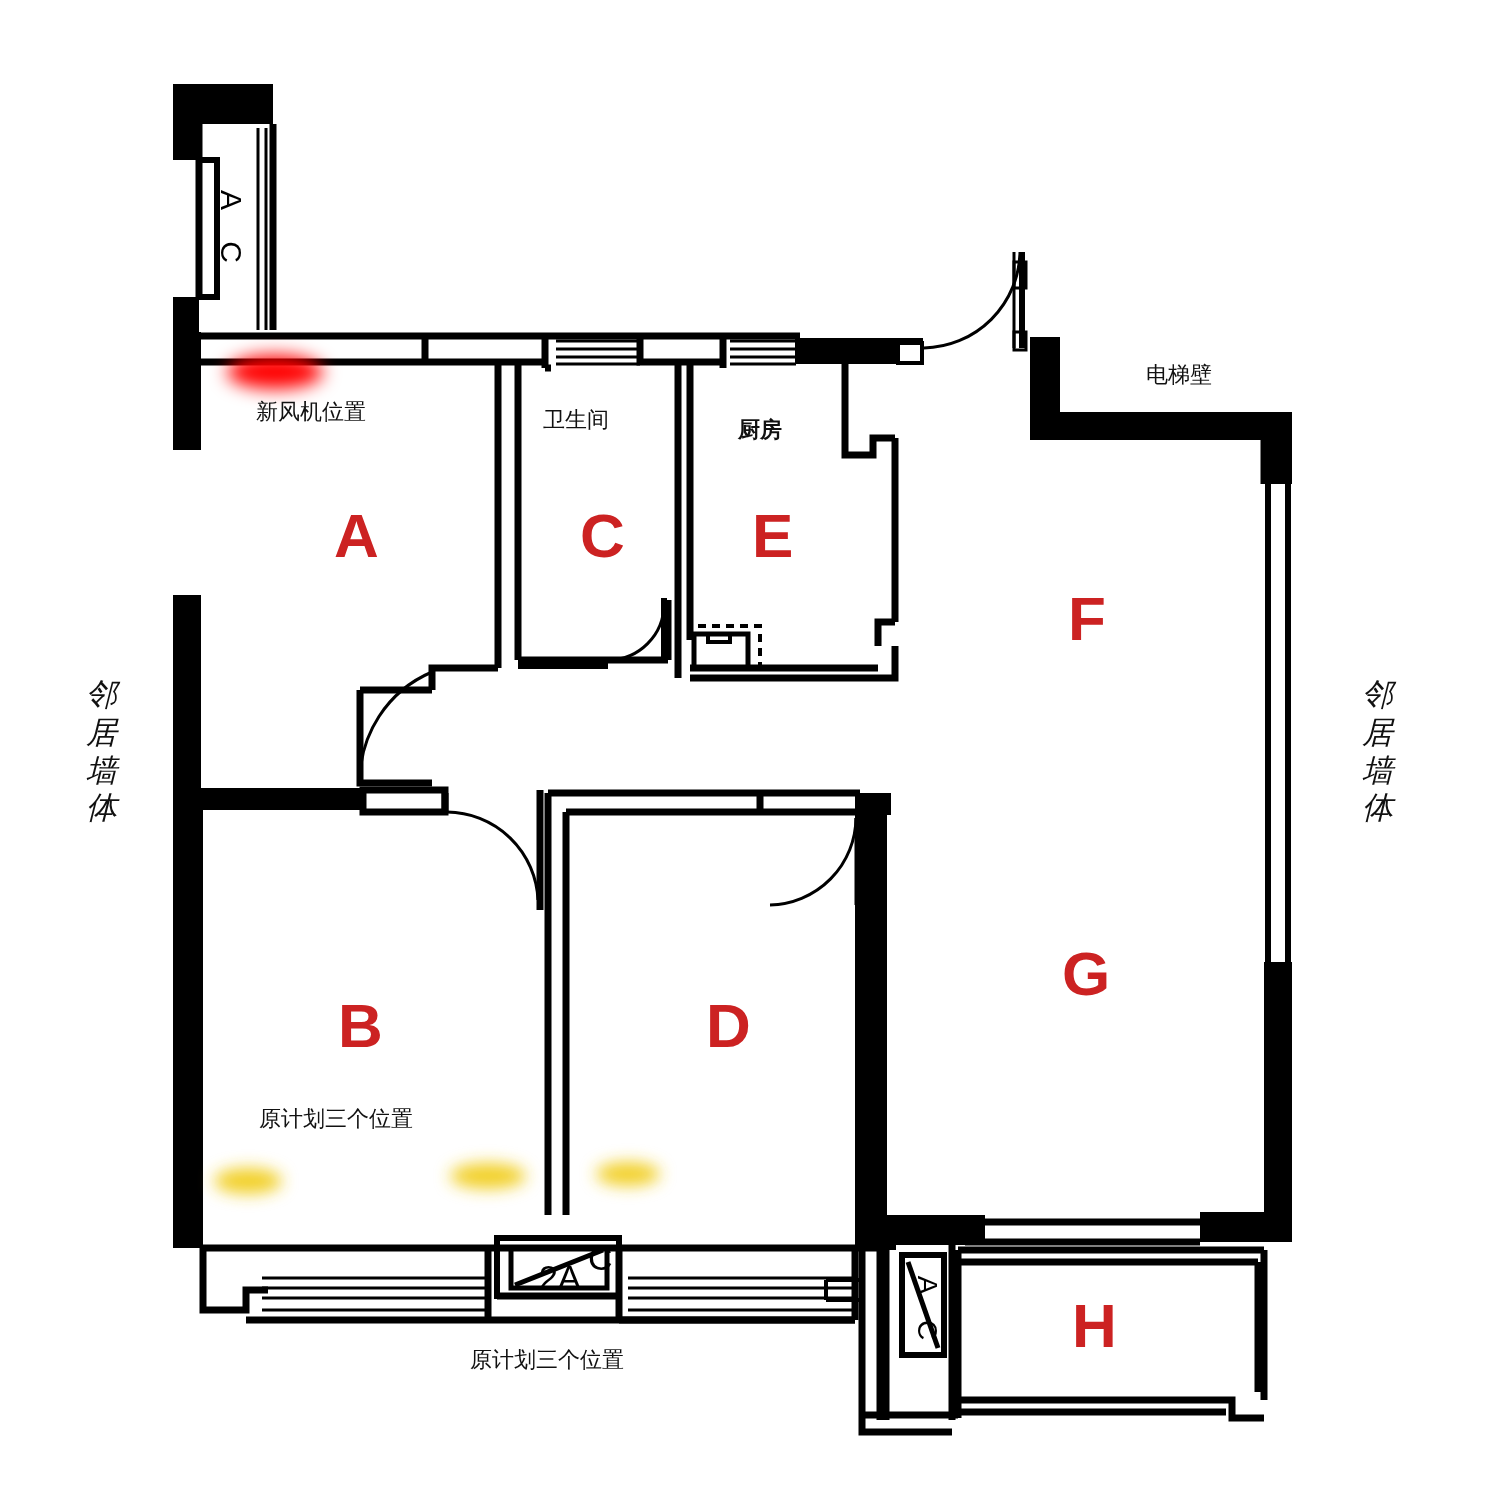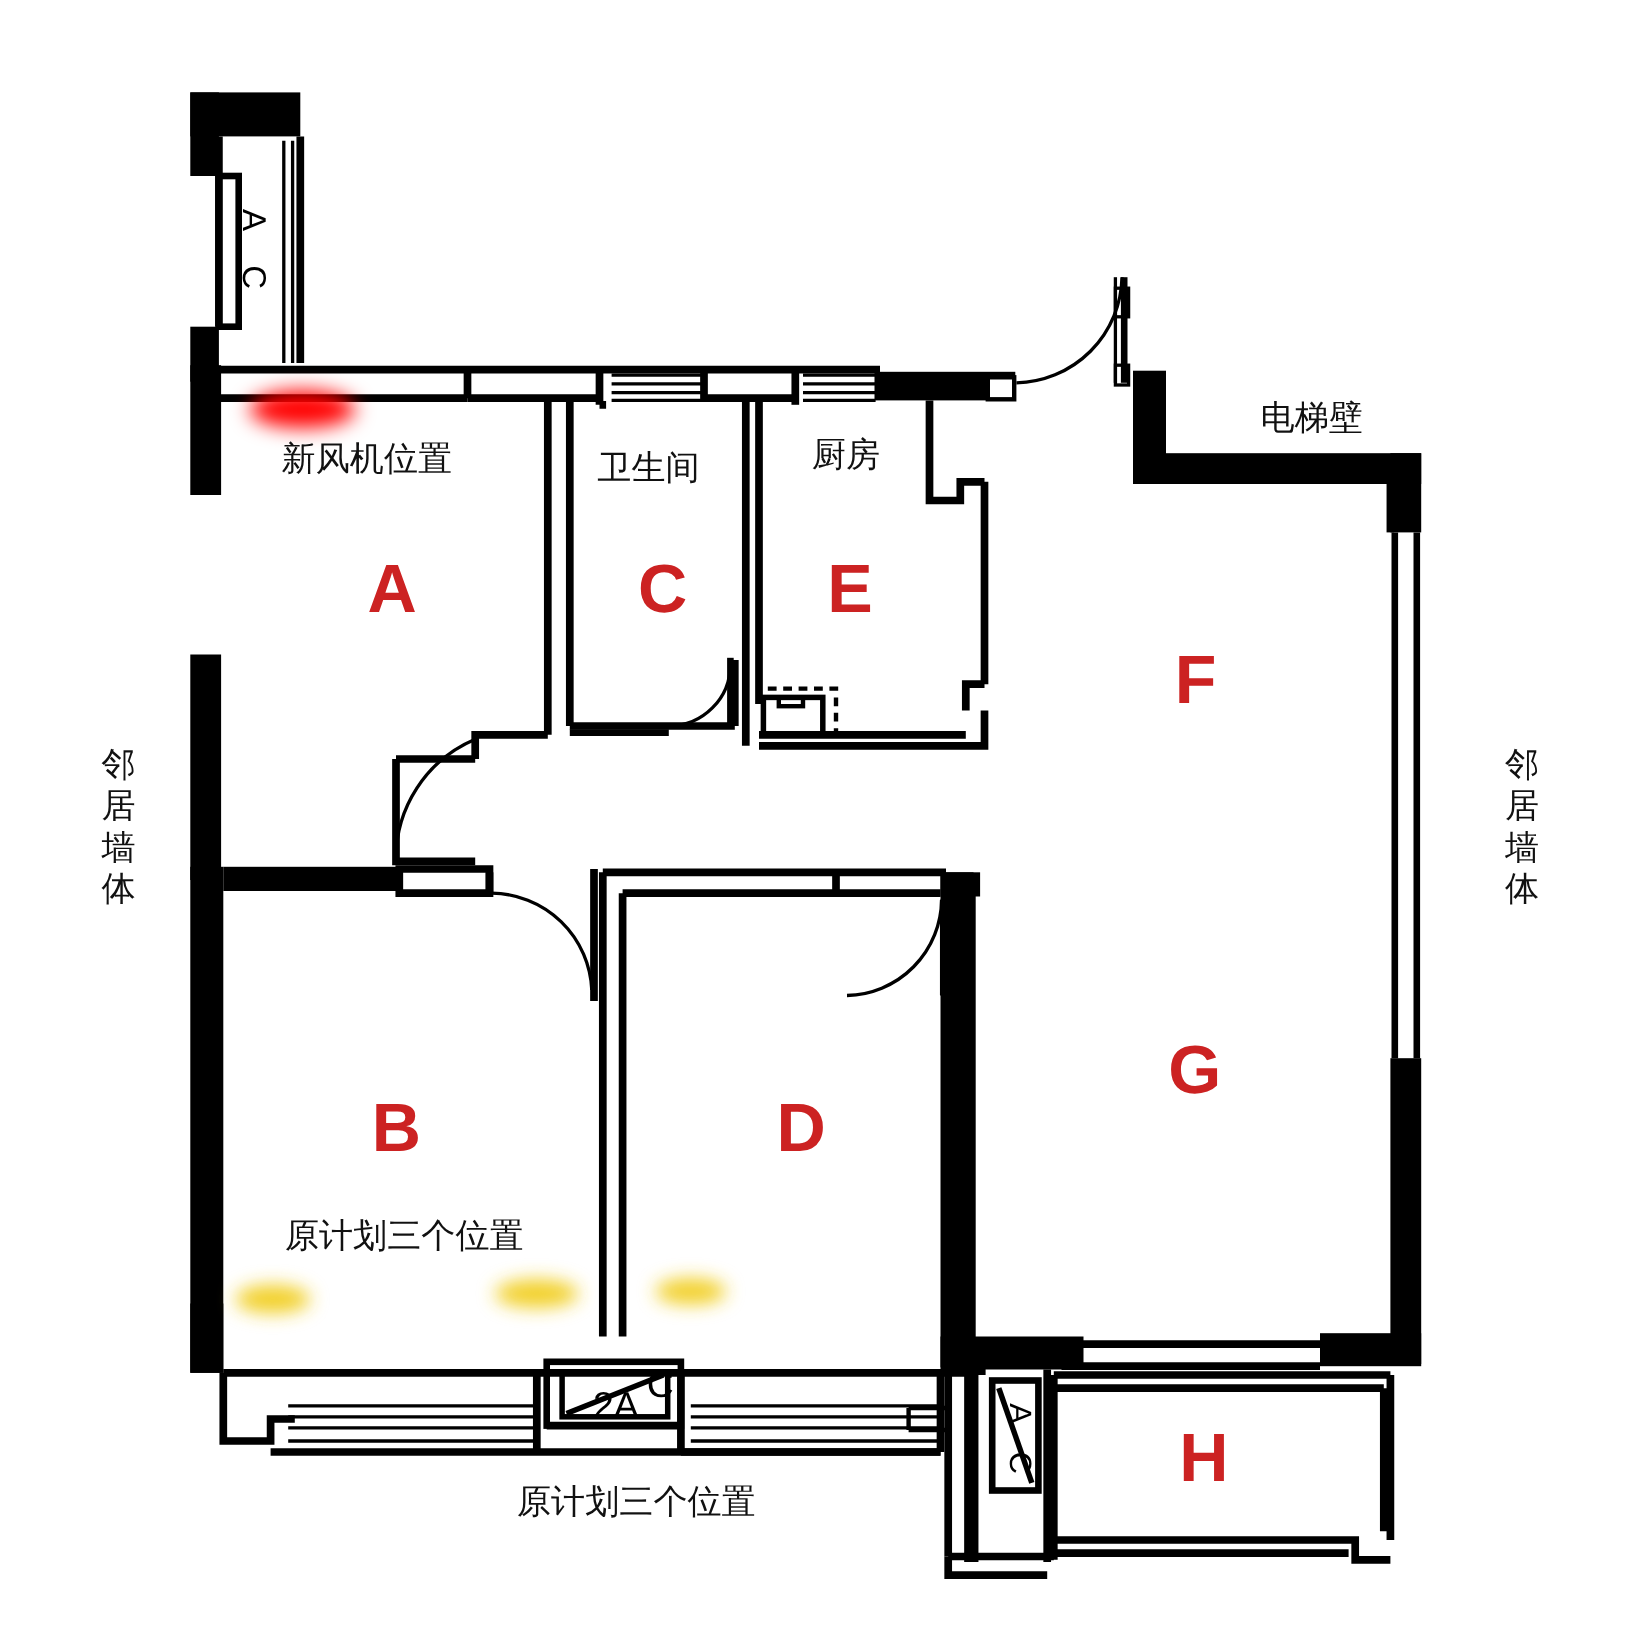--- a/index.html
+++ b/index.html
@@ -1,23 +1,23 @@
 <!DOCTYPE html>
 <html><head>
 <meta charset="utf-8">
 <style>
   html,body{margin:0;padding:0;background:#ffffff;}
   body{width:1500px;height:1500px;overflow:hidden;
        font-family:"Liberation Sans","DejaVu Sans",sans-serif;}
   #stage{position:relative;width:1500px;height:1500px;background:#fff;}
   svg#plan{position:absolute;left:0;top:0;width:1500px;height:1500px;}
 
-  .lbl{position:absolute;color:#111;font-size:31px;line-height:1.1;white-space:nowrap;}
+  .lbl{position:absolute;color:#111;font-size:22px;line-height:1.1;white-space:nowrap;}
   .lbl-vert{position:absolute;color:#111;font-size:31px;line-height:1.22;
-            width:1.2em;text-align:right;word-break:break-all;}
+            width:1.2em;text-align:left;word-break:break-all;font-style:italic;}
   .room-letter{position:absolute;color:#cc2222;font-weight:bold;font-size:62px;
                line-height:1;letter-spacing:0;}
 </style>
 </head>
 <body>
 
 <div id="stage">
 
   <svg id="plan" viewBox="0 0 1500 1500">
     <defs>
@@ -198,21 +198,21 @@
   <div class="room-letter" style="left:334px;top:505px;">A</div>
   <div class="room-letter" style="left:338px;top:995px;">B</div>
   <div class="room-letter" style="left:580px;top:505px;">C</div>
   <div class="room-letter" style="left:706px;top:995px;">D</div>
   <div class="room-letter" style="left:752px;top:505px;">E</div>
   <div class="room-letter" style="left:1068px;top:588px;">F</div>
   <div class="room-letter" style="left:1062px;top:943px;">G</div>
   <div class="room-letter" style="left:1072px;top:1295px;">H</div>
 
   <div class="lbl" style="left:543px;top:408px;">卫生间</div>
-  <div class="lbl" style="left:738px;top:397px;">厨房</div>
+  <div class="lbl" style="left:738px;top:418px;font-weight:bold;">厨房</div>
 
   <div class="lbl" style="left:256px;top:400px;font-family:Liberation Serif, serif;">新风机位置</div>
 
   <div class="lbl" style="left:259px;top:1107px;">原计划三个位置</div>
 
   <div class="lbl" style="left:470px;top:1348px;">原计划三个位置</div>
 
   <div class="lbl" style="left:1146px;top:363px;">电梯壁</div>
 
   <div class="lbl-vert" style="left:86px;top:676px;">邻居墙体</div>

